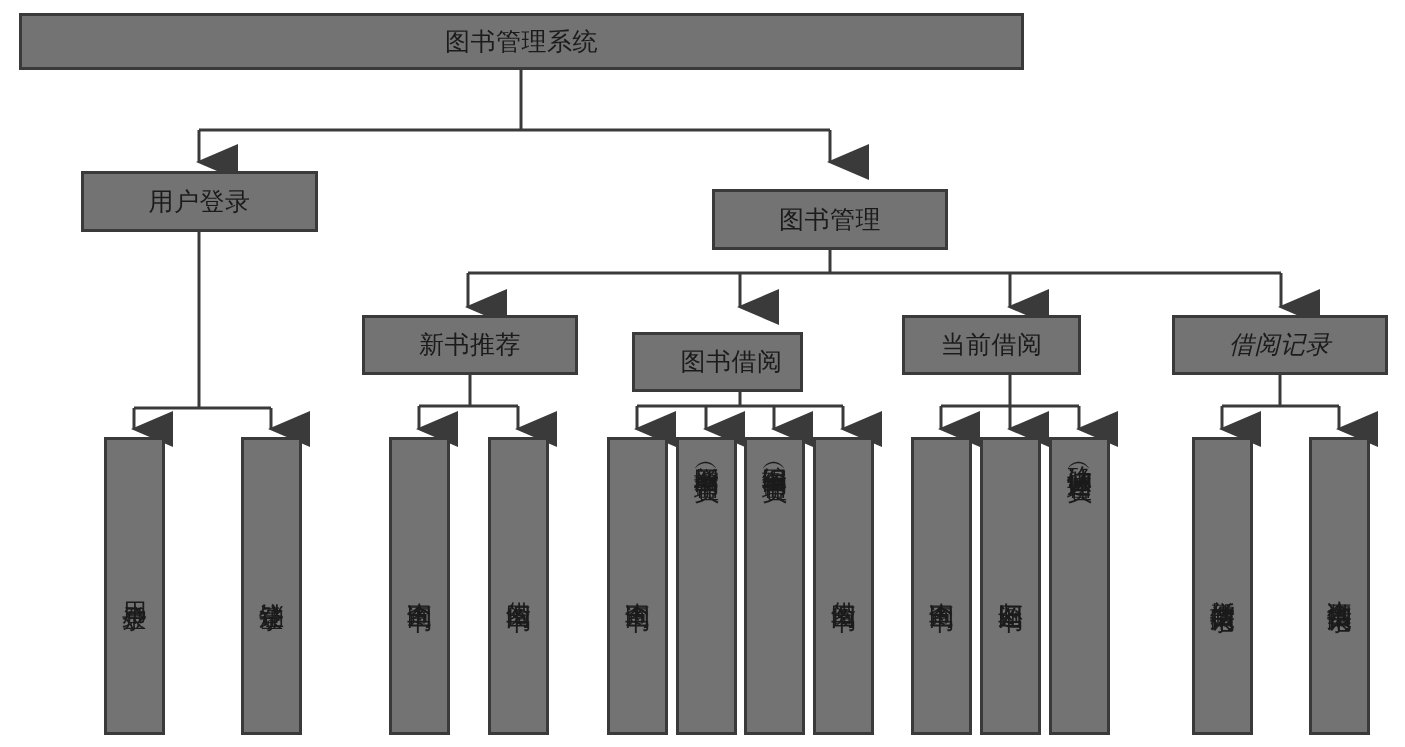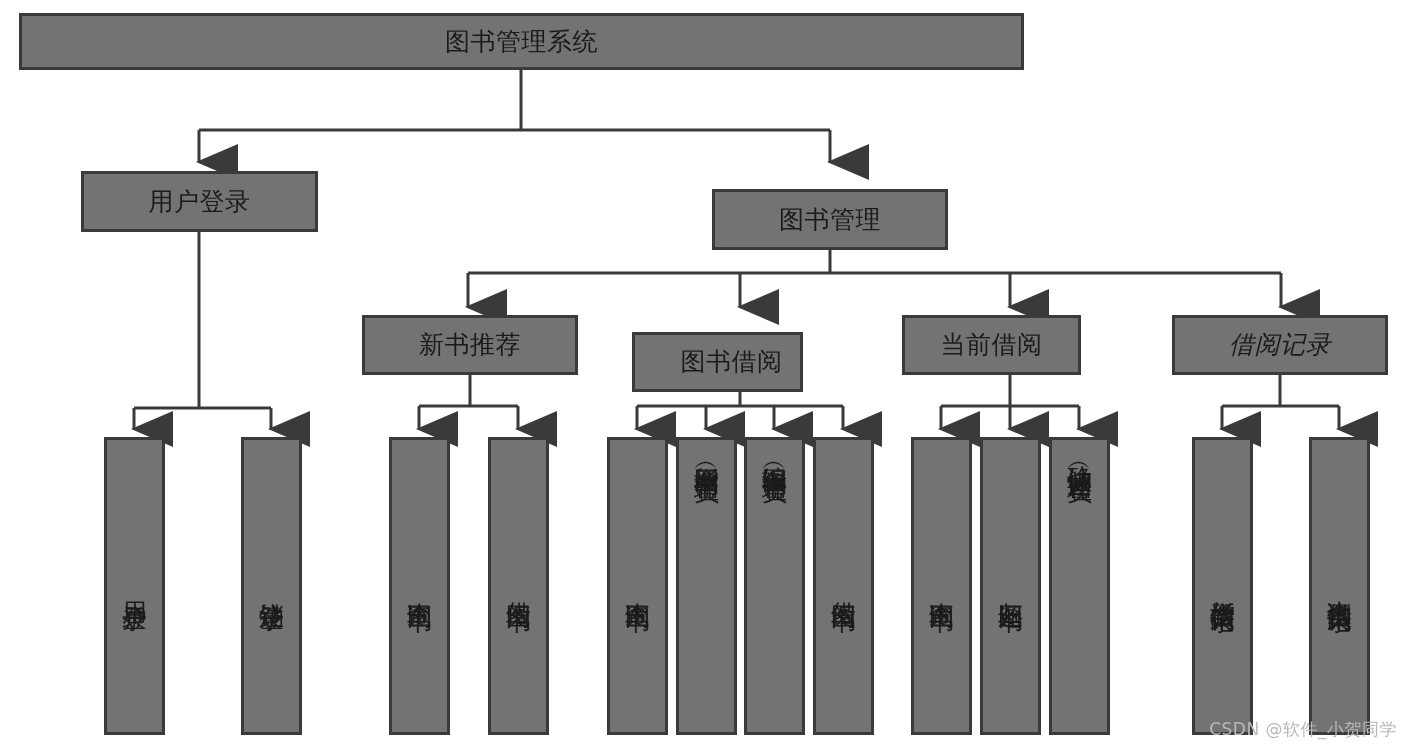--- a/index.html
+++ b/index.html
@@ -208,15 +208,14 @@
   </div>
 
   <div class="node vertical centered" style="left:1192px; top:437px; width:61px; height:298px;">
     <span class="label">新增借阅记录</span>
   </div>
 
   <div class="node vertical centered" style="left:1309px; top:437px; width:61px; height:298px;">
     <span class="label">查询借阅记录</span>
   </div>
 
-  <div id="watermark">CSDN @软件_小贺同学</div>
 
 </div>
 
 </body></html>

